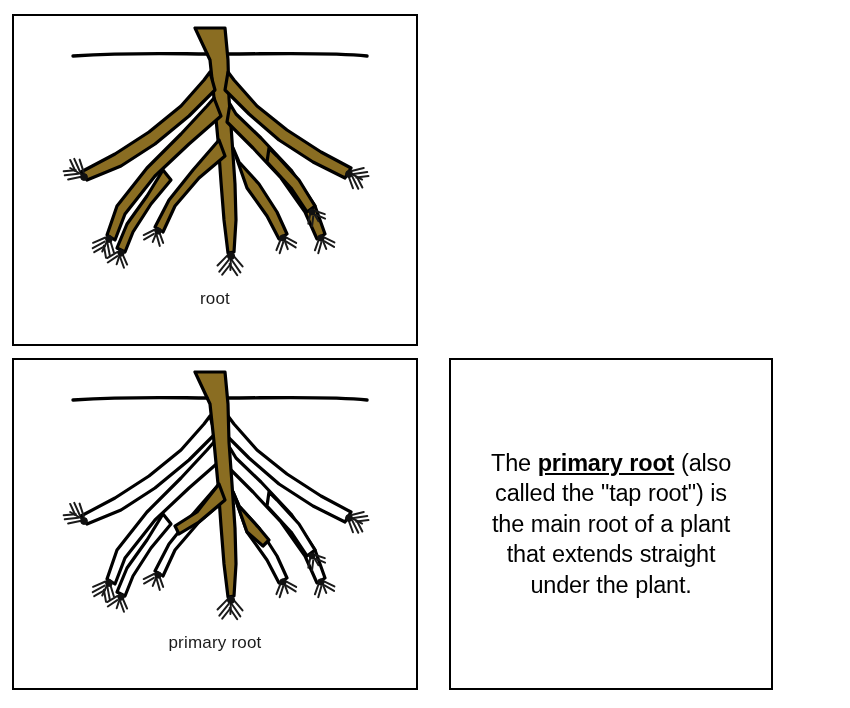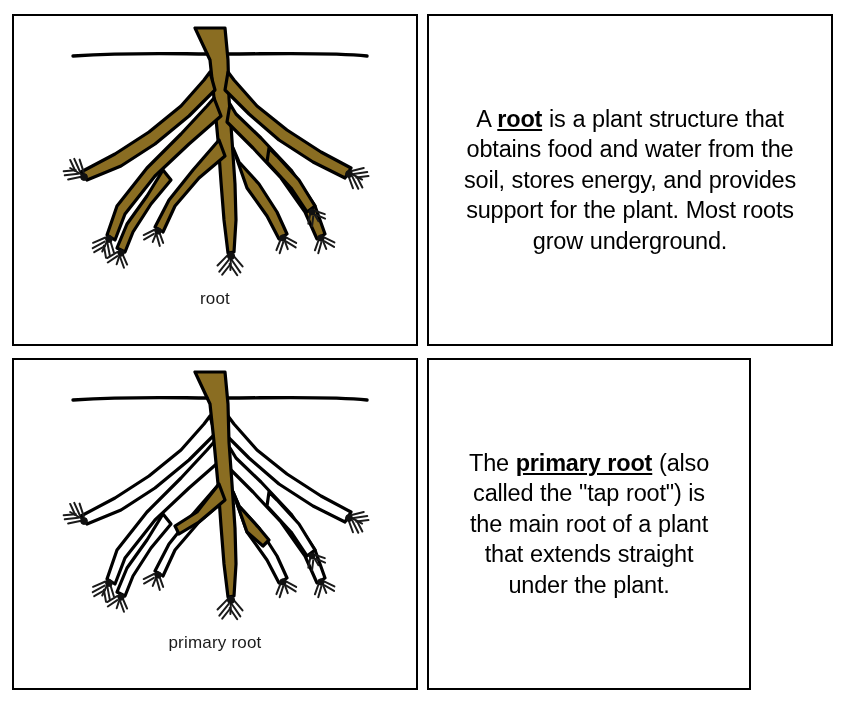--- a/index.html
+++ b/index.html
@@ -23,21 +23,21 @@
   
   .card {
     position: absolute;
     background: #ffffff;
     border: 2px solid #000000;
     box-sizing: border-box;
   }
   #card-image-root      { left: 12px;  top: 14px;  width: 406px; height: 332px; }
   #card-text-root       { left: 427px; top: 14px;  width: 406px; height: 332px; }
   #card-image-primary   { left: 12px;  top: 358px; width: 406px; height: 332px; }
-  #card-text-primary    { left: 427px; top: 358px; width: 324px; height: 332px; }
+  #card-text-primary    { left: 449px; top: 358px; width: 324px; height: 332px; }
 
   
   .picture-card-inner {
     position: absolute;
     left: 0; top: 0; right: 0; bottom: 0;
     display: flex;
     flex-direction: column;
     align-items: center;
     justify-content: flex-start;
   }
@@ -177,25 +177,20 @@
           <circle cx="320" cy="154" r="3.4"></circle>
         </g>
 
         <path d="M44,36 C110,32 150,34 178,34 M199,34 C240,34 300,32 338,36" fill="none" stroke="#000000" stroke-width="3.4" stroke-linecap="round"></path>
       </svg>
 
       <div class="figure-caption">root</div>
     </div>
   </div>
 
-  <div class="card" id="card-text-root">
-    <div class="text-card-inner">
-      <p class="definition"><span>A </span><span class="term">root</span><span> is a plant structure that obtains food and water from the soil, stores energy, and provides support for the plant. Most roots grow underground.</span></p>
-    </div>
-  </div>
 
   <div class="card" id="card-image-primary">
     <div class="picture-card-inner">
 
       <svg class="root-figure" viewBox="0 0 372 268">
 
         <g fill="#ffffff" stroke="#000000" stroke-width="3.2" stroke-linejoin="round" stroke-linecap="round">
           <path d="M181,52 L186,70 L160,96 L126,124 L92,146 L58,160 L52,152 L86,134 L120,112 L152,86 L175,60 Z"></path>
           <path d="M185,78 L192,96 L160,124 L126,156 L96,194 L86,220 L78,215 L88,186 L118,148 L152,114 L178,86 Z"></path>
           <path d="M134,150 L142,160 L122,184 L104,212 L96,232 L88,228 L98,204 L118,176 Z"></path>

